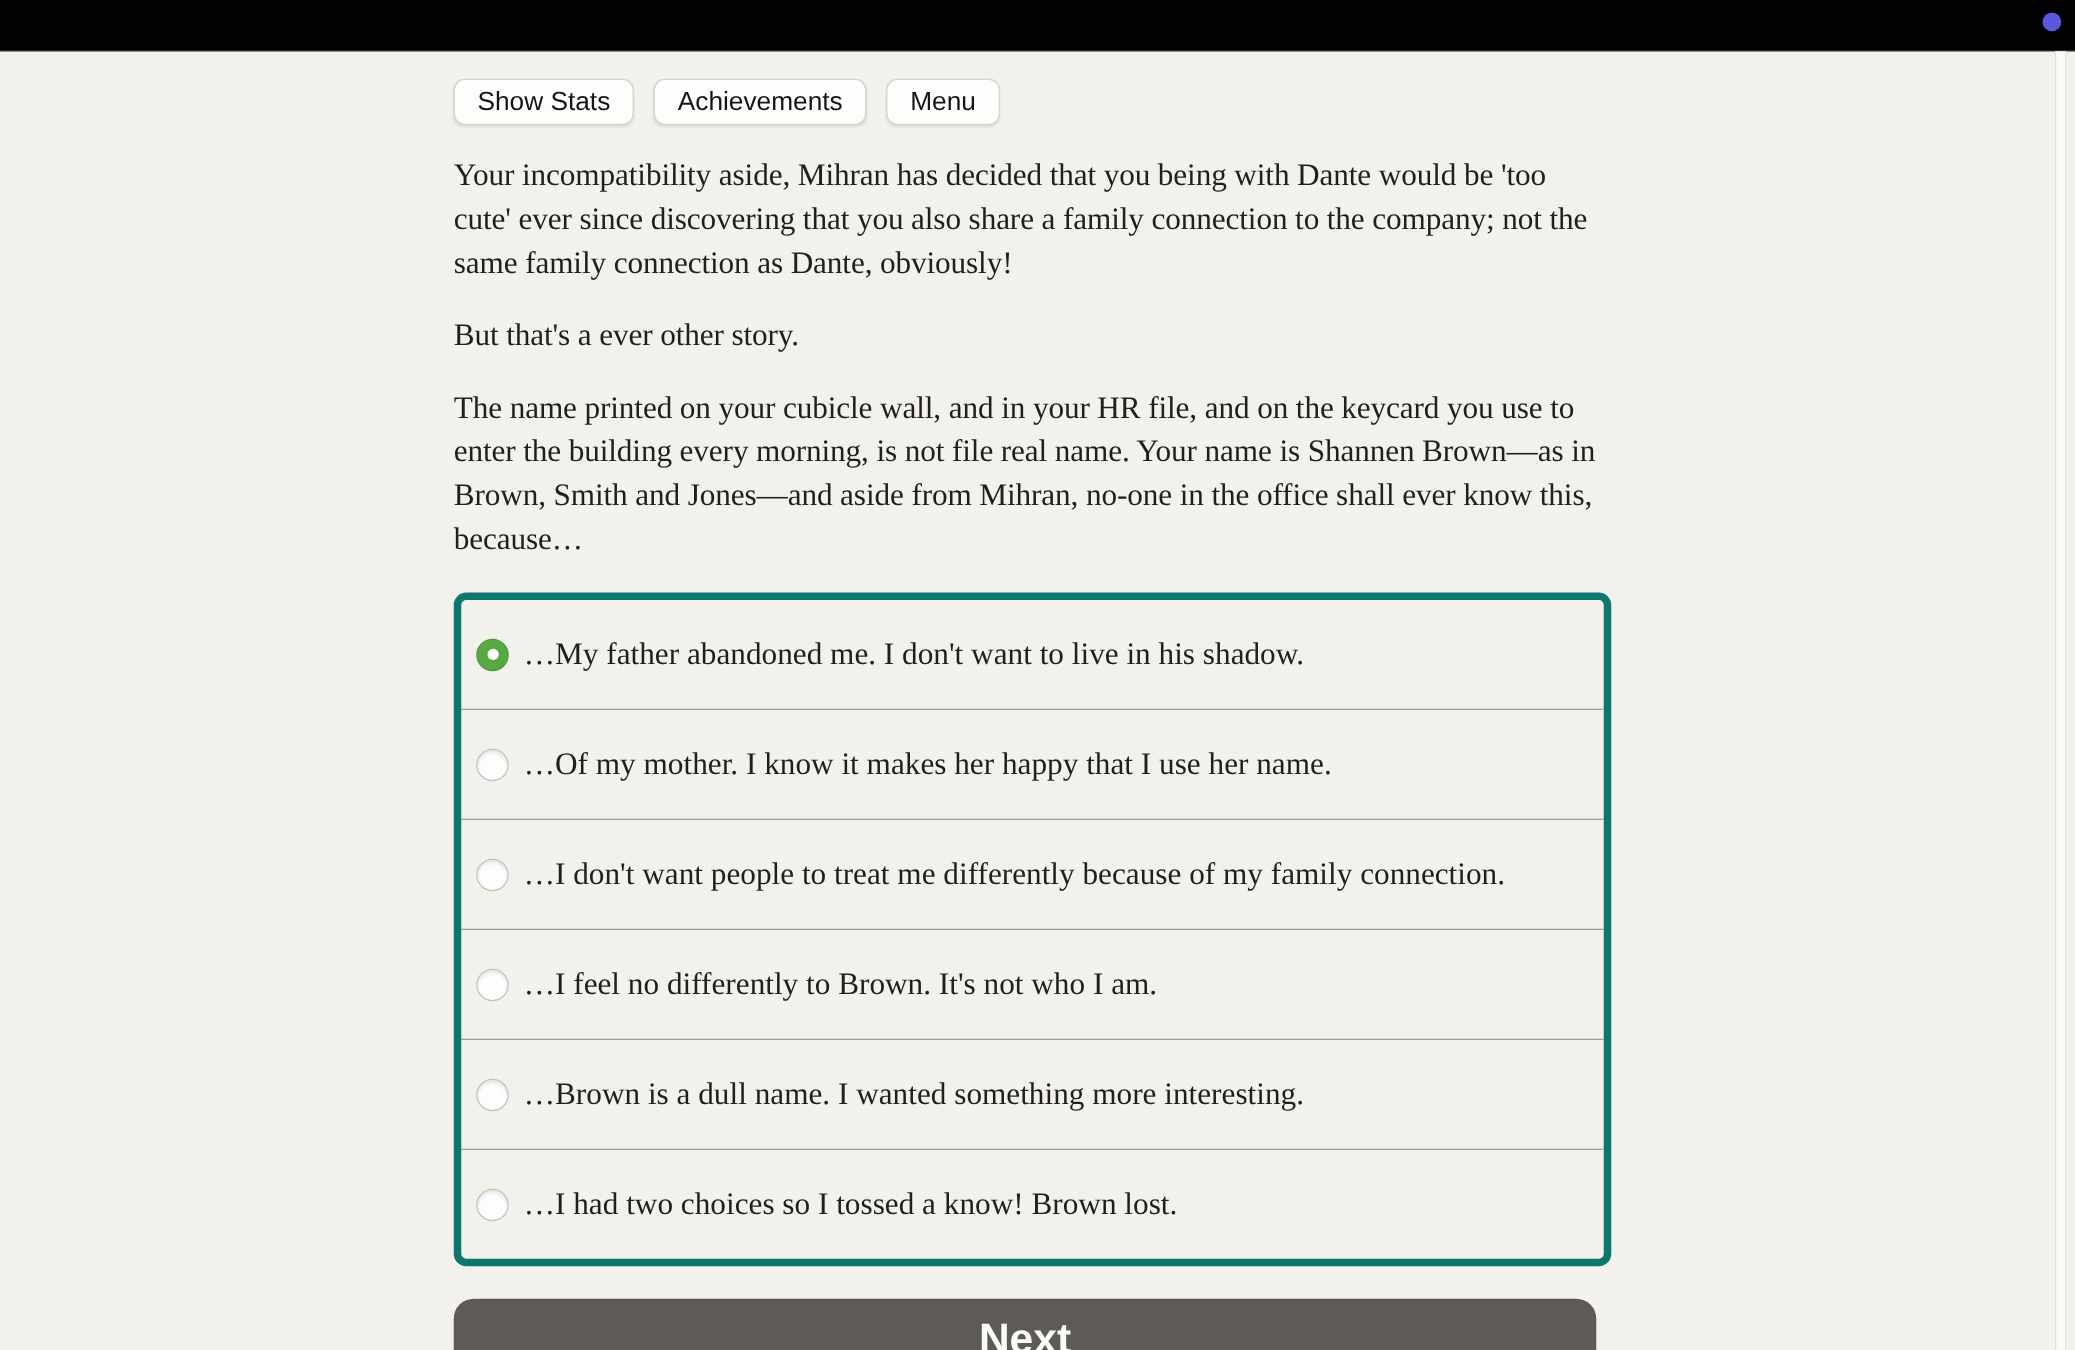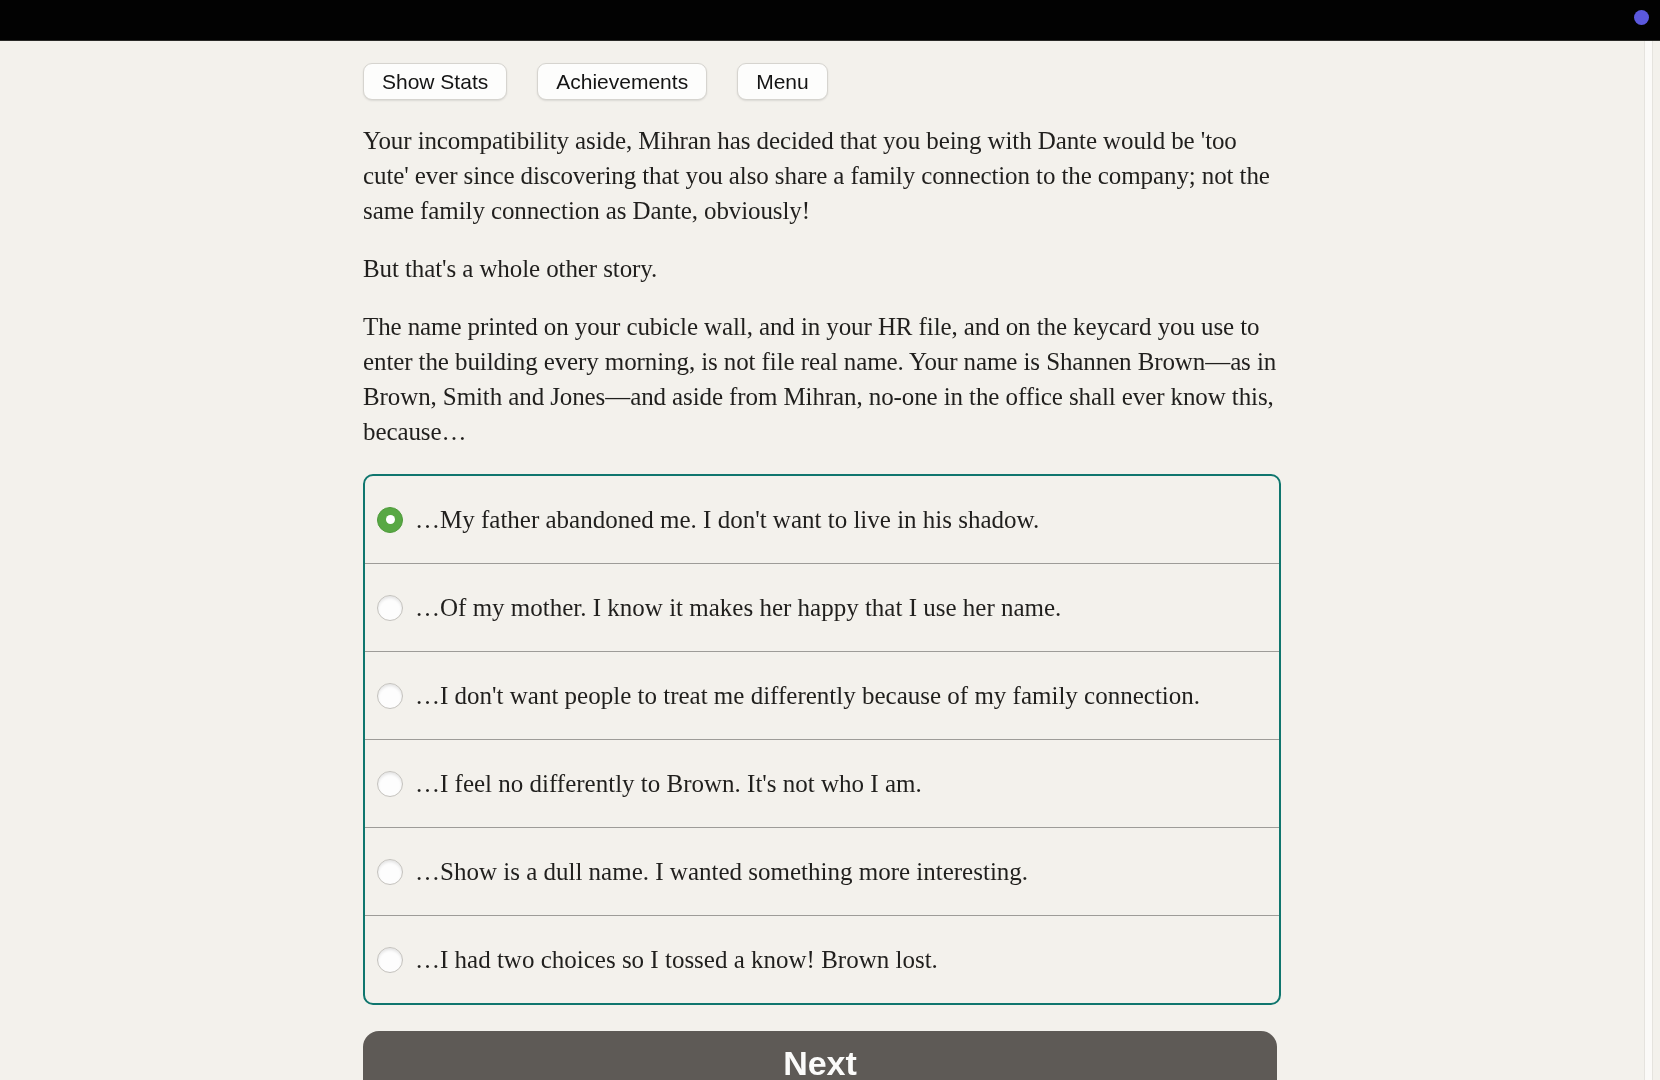--- a/index.html
+++ b/index.html
@@ -43,21 +43,21 @@
 
   
   .content {
     position: absolute;
     left: 363px; top: 63px;
     width: 916px;
   }
 
   .toolbar {
     display: flex;
-    gap: 30px;
+    gap: 16px;
     align-items: center;
   }
   .toolbar button {
     height: 37px;
     padding: 0 18px;
     background: #fdfdfc;
     border: 1px solid #d6d4cf;
     border-radius: 9px;
     box-shadow: 0 1px 2px rgba(0,0,0,0.10);
     font-family: "Liberation Sans", sans-serif;
@@ -75,21 +75,21 @@
     margin: 23px 0 0 0;
     font-size: 25px;
     line-height: 35px;
     letter-spacing: -0.1px;
   }
 
   
   .choice-box {
     margin-top: 25px;
     width: 914px;
-    border: 2px solid #0f766e;
+    border: 6px solid #0f766e;
     border-radius: 10px;
     overflow: hidden;
     background: #f3f1ec;
   }
   .option {
     min-height: 87px;
     display: flex;
     align-items: center;
     padding: 0 20px 0 12px;
     cursor: pointer;
@@ -160,21 +160,21 @@
 <div class="content">
 
   <div class="toolbar">
     <button>Show Stats</button>
     <button>Achievements</button>
     <button>Menu</button>
   </div>
 
   <div class="story">
     <p>Your incompatibility aside, Mihran has decided that you being with Dante would be 'too cute' ever since discovering that you also share a family connection to the company; not the same family connection as Dante, obviously!</p>
-    <p>But that's a whole other story.</p>
+    <p>But that's a ever other story.</p>
     <p>The name printed on your cubicle wall, and in your HR file, and on the keycard you use to enter the building every morning, is not file real name. Your name is Shannen Brown—as in Brown, Smith and Jones—and aside from Mihran, no-one in the office shall ever know this, because…</p>
   </div>
 
   <div class="choice-box">
     <div class="option selected">
       <span class="radio"></span>
       <span class="option-label">…My father abandoned me. I don't want to live in his shadow.</span>
     </div>
     <div class="option">
       <span class="radio"></span>
@@ -183,21 +183,21 @@
     <div class="option">
       <span class="radio"></span>
       <span class="option-label">…I don't want people to treat me differently because of my family connection.</span>
     </div>
     <div class="option">
       <span class="radio"></span>
       <span class="option-label">…I feel no differently to Brown. It's not who I am.</span>
     </div>
     <div class="option">
       <span class="radio"></span>
-      <span class="option-label">…Show is a dull name. I wanted something more interesting.</span>
+      <span class="option-label">…Brown is a dull name. I wanted something more interesting.</span>
     </div>
     <div class="option">
       <span class="radio"></span>
       <span class="option-label">…I had two choices so I tossed a know! Brown lost.</span>
     </div>
   </div>
 
   <button class="next-button">Next</button>
 
 </div>

